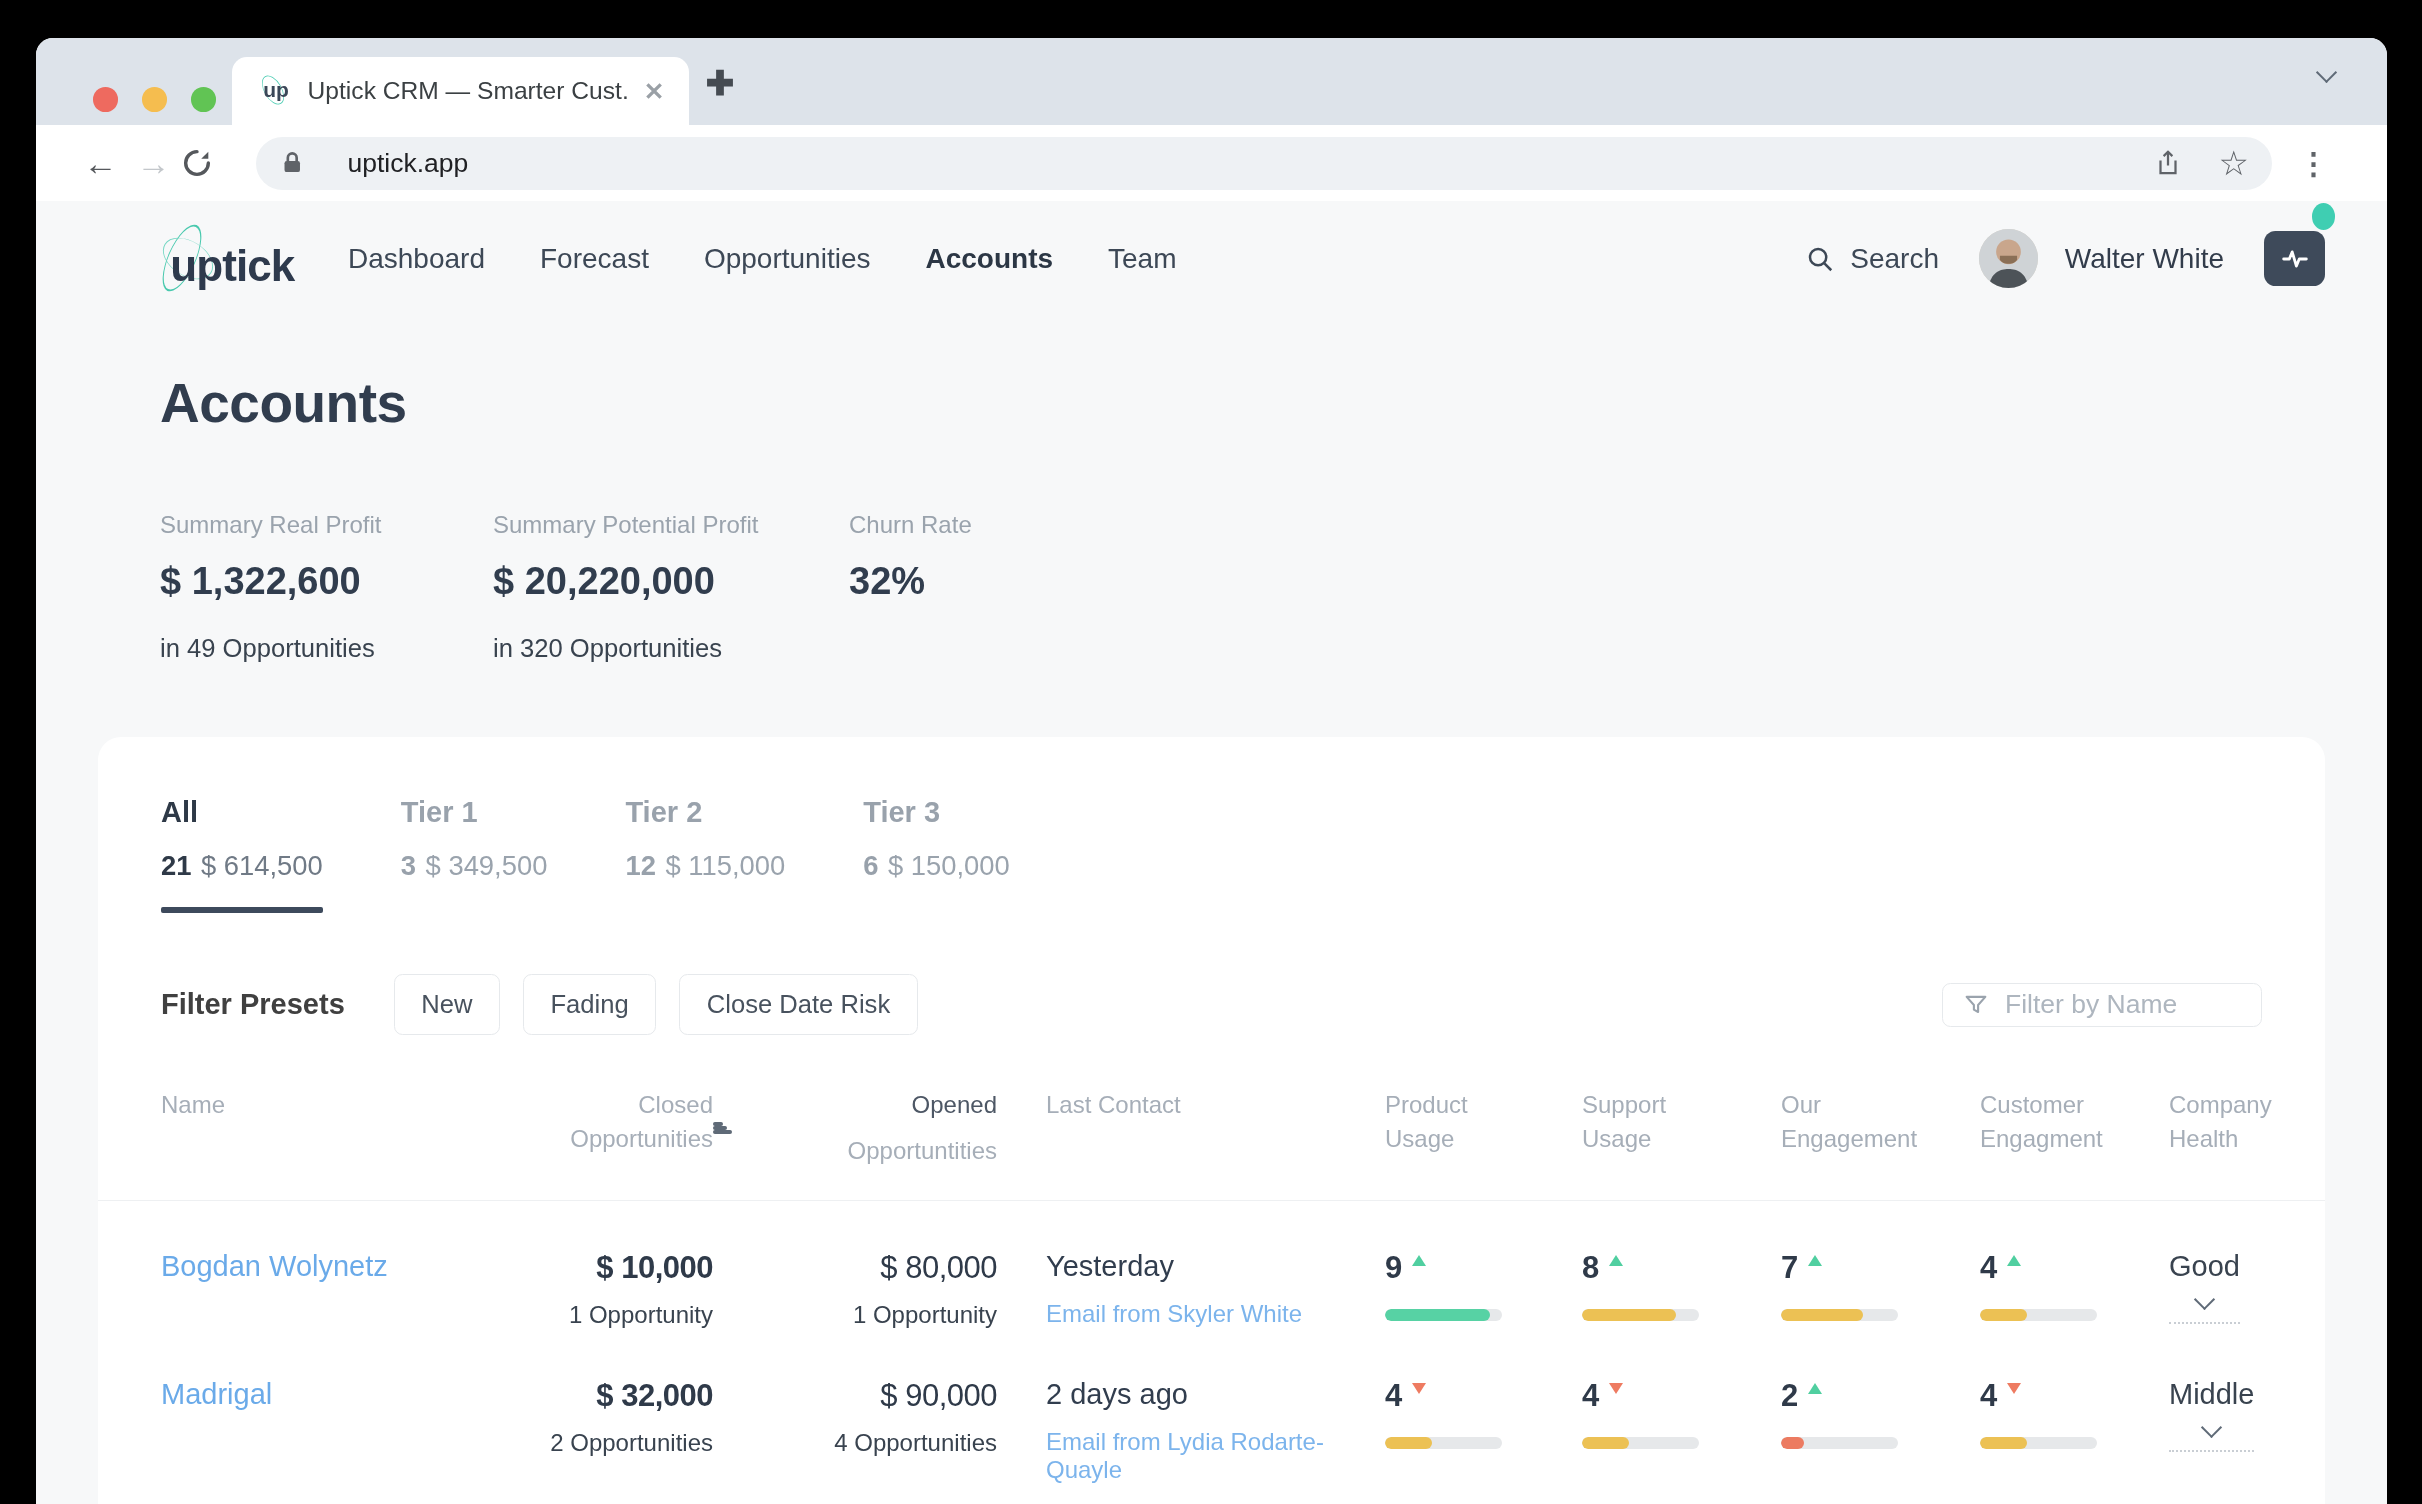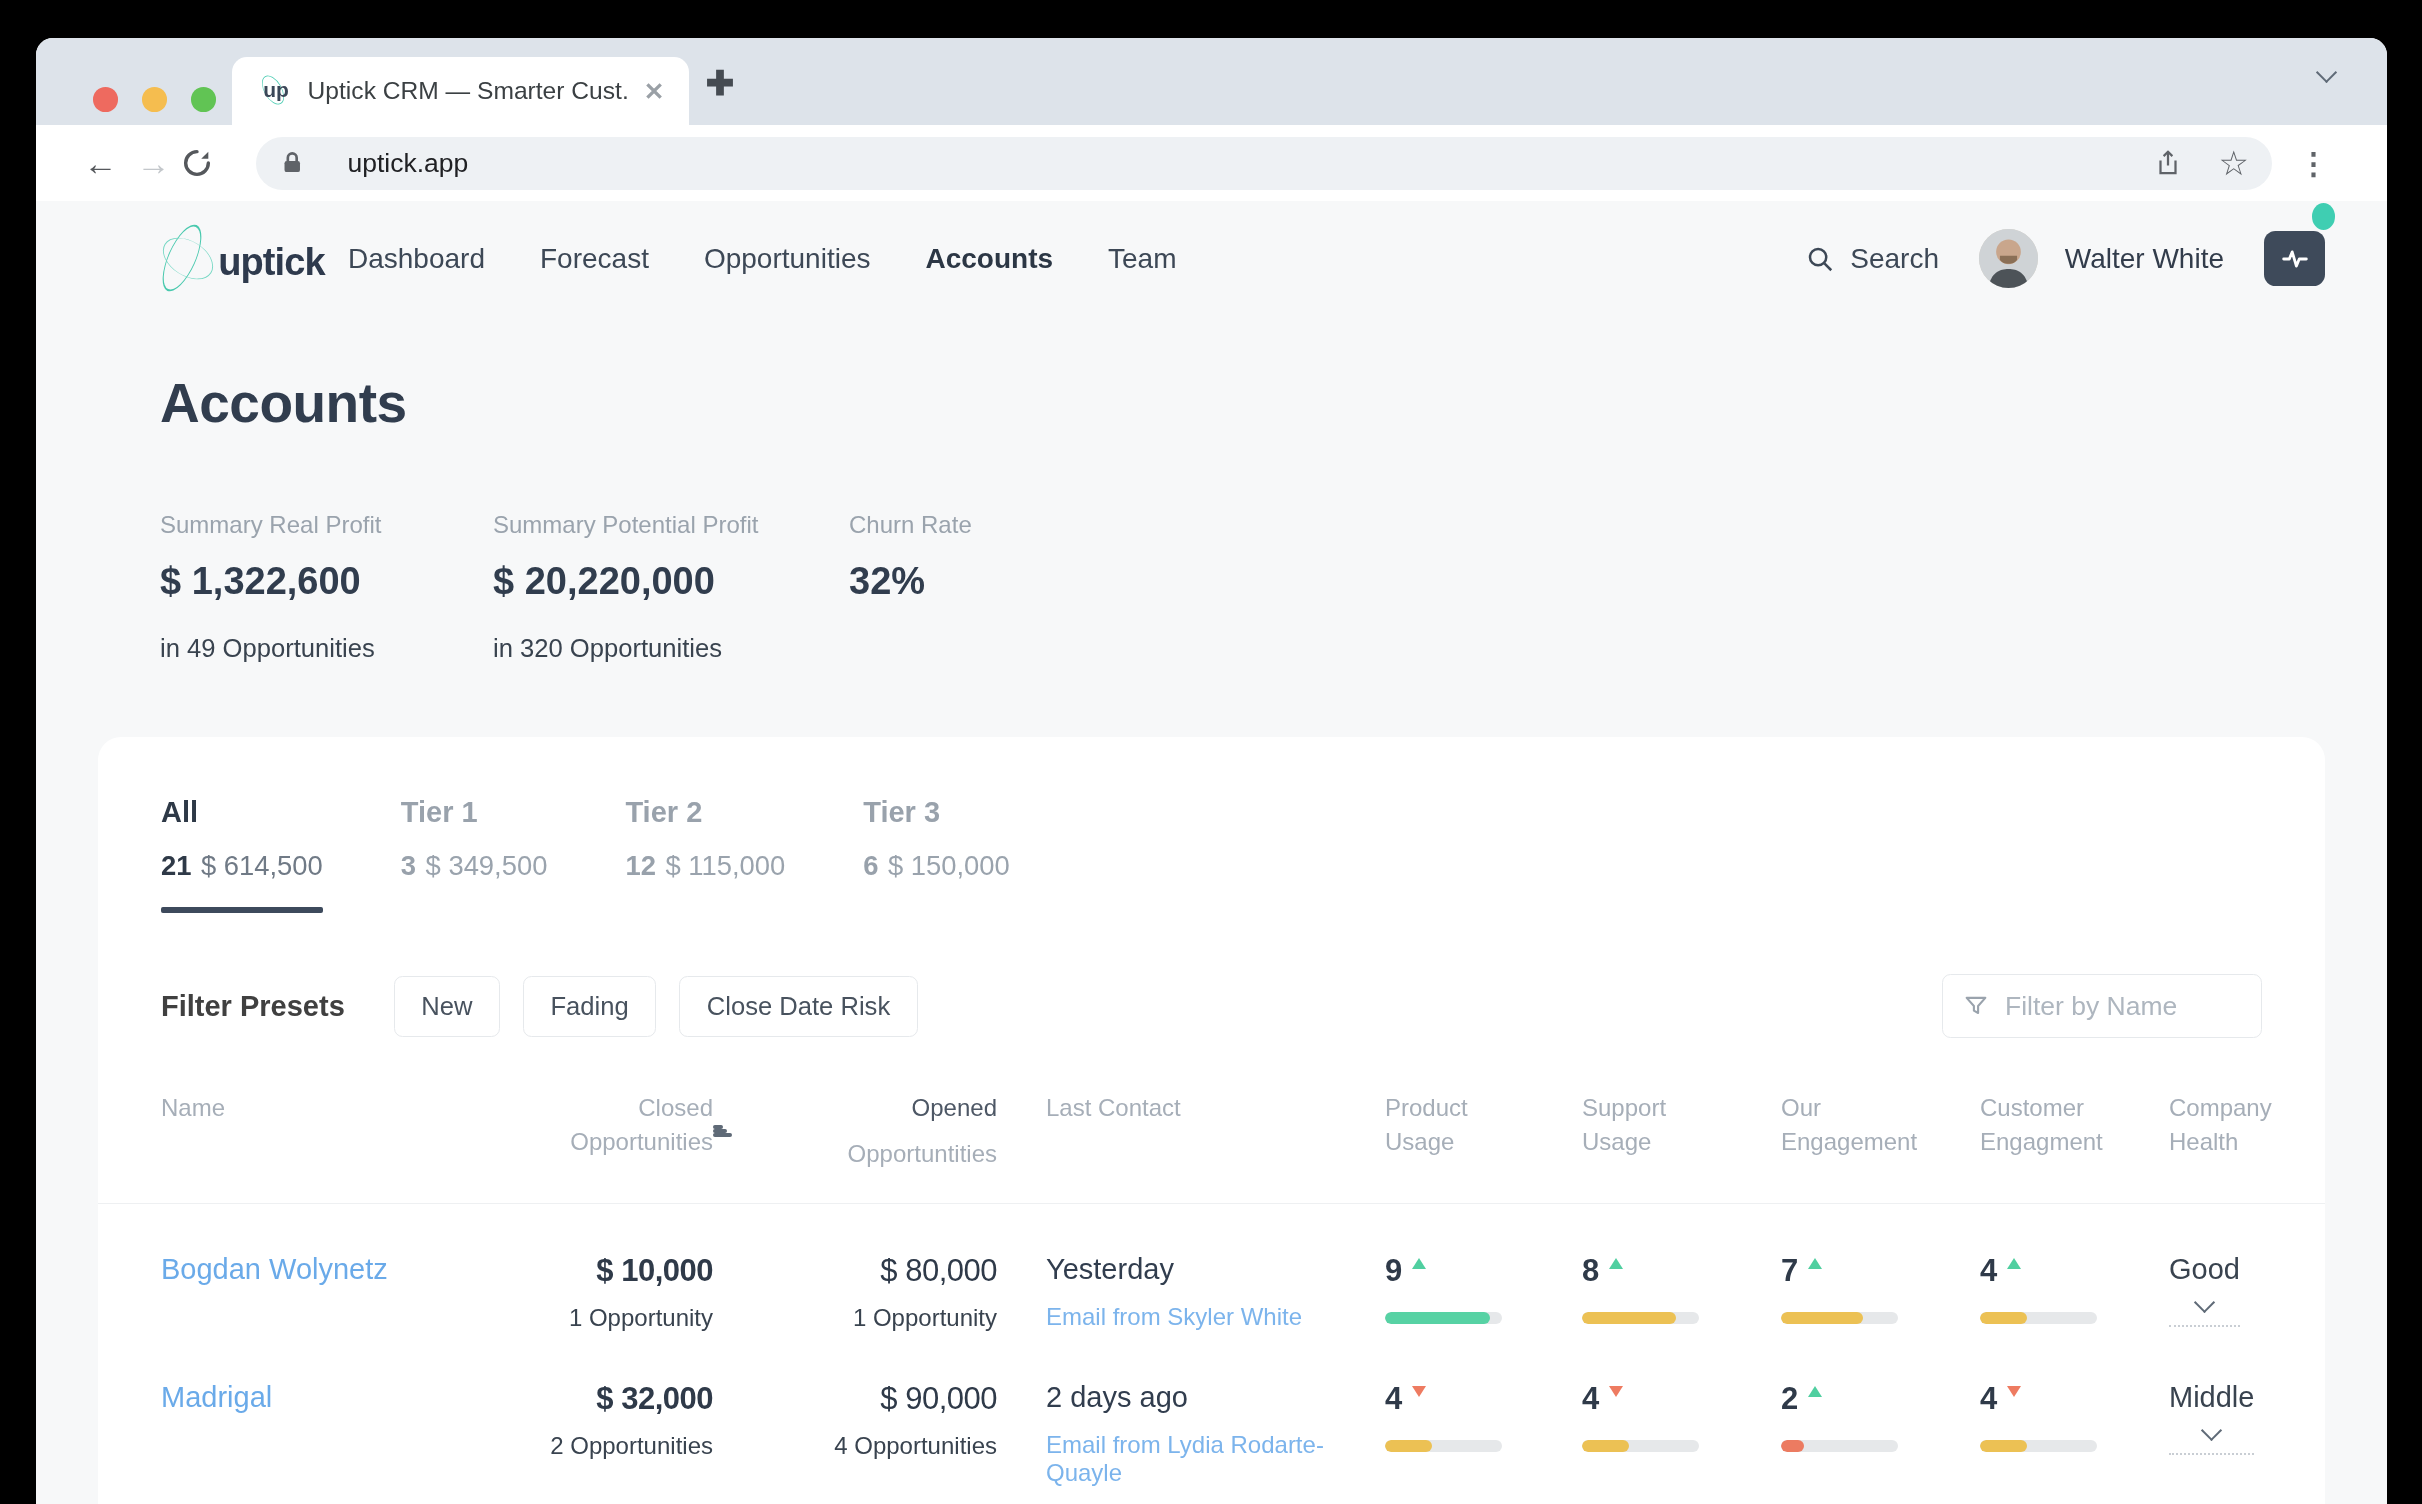--- a/index.html
+++ b/index.html
@@ -38,21 +38,21 @@
   .url-text { font-size:26.5px; color:#202124; margin-left:17px; flex:1; }
   .menu-dots { font-size:30px; color:#5f6368; margin-left:26.5px; letter-spacing:0; font-weight:bold; }
   .ob-icon { display:flex; align-items:center; }
   .ob-right { display:flex; align-items:center; gap:36px; margin-left:auto; }
   .star-glyph { font-size:34px; color:#5f6368; }
 
   
   .app { background:#f7f8f9; height:100%; padding:0 62px; }
   .appbar { height:115px; display:flex; align-items:center; }
   .logo { width:142px; height:66px; position:relative; margin-left:59px; }
-  .logo .lg-txt { position:absolute; left:13.2px; top:15px; font-size:38px; font-weight:bold; color:#2e3a4d; letter-spacing:-0.9px;margin-left:48px; }
+  .logo .lg-txt { position:absolute; left:13.2px; top:15px; font-size:44px; font-weight:bold; color:#2e3a4d; letter-spacing:-0.9px; }
   .logo .lg-orbit { position:absolute; left:-7.6px; top:-3.8px; width:66px; height:72px; border:2.8px solid #49c9ae;
                     border-radius:50%; transform:rotate(24deg) scaleX(.42); }
   .logo .lg-orbit2 { position:absolute; left:-3.8px; top:5.7px; width:70px; height:55px; border:1.9px solid #74d7c3;
                      border-radius:50%; transform:rotate(-58deg) scaleX(.5); }
   .mainnav { display:flex; gap:55px; margin-left:49px; }
   .nav-item { font-size:28px; color:#3d4856; cursor:pointer; }
   .nav-item.active { font-weight:bold; color:#2c3745; }
   .appbar-right { margin-left:auto; display:flex; align-items:center; gap:40px; }
   .searchbox { display:flex; align-items:center; gap:15px; font-size:28px; color:#3d4856; }
   .avatar { width:59px; height:59px; border-radius:50%; overflow:hidden; background:#d9d2c6; }
@@ -85,21 +85,21 @@
   .ttab.active .ttab-sub b { color:#2e3947; }
   .ttab.active .ttab-sub { color:#707a86; }
   .ttab-underline { height:6.6px; background:#3d4a5c; border-radius:1.9px; margin-top:24.6px; visibility:hidden; }
   .ttab.active .ttab-underline { visibility:visible; }
 
   .filterrow { display:flex; align-items:center; margin-top:61px; }
   .filter-label { font-size:29px; font-weight:bold; color:#404040; }
   .presets { display:flex; gap:23px; margin-left:49px; }
   .preset-btn { border:1.9px solid #e6e9ec; background:#fff; border-radius:8.5px; padding:15px 26.5px;
                 font-size:25.6px; color:#48525e; font-family:inherit; cursor:pointer; }
-  .name-filter { margin-left:auto; width:320px; height:64px; border:1.9px solid #e6e9ec; border-radius:8.5px;
+  .name-filter { margin-left:auto; width:320px; height:44px; border:1.9px solid #e6e9ec; border-radius:8.5px;
                  display:flex; align-items:center; padding:0 19px; gap:15px; background:#fff; }
   .name-filter input { border:none; outline:none; font-size:26.5px; color:#3d4856; width:100%;
                        font-family:inherit; background:transparent; }
   .name-filter input::placeholder { color:#aeb6bf; }
 
   
   .tgrid { display:grid; grid-template-columns:336px 216px 284px 388px 197px 199px 199px 189px 1fr; }
   .thead { margin-top:53px; font-size:24px; color:#a6aeb8; line-height:34px; }
   .thead .r { text-align:right; }
   .col2line span { display:block; }

